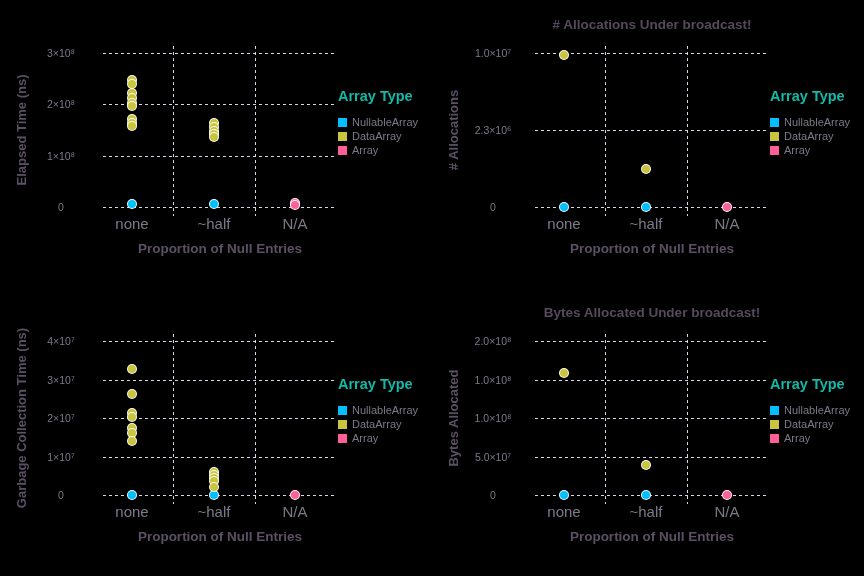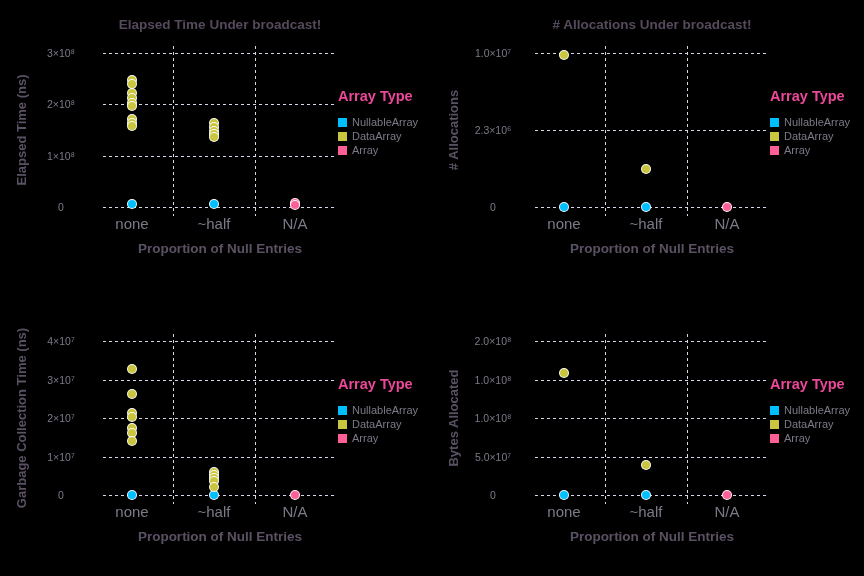--- a/index.html
+++ b/index.html
@@ -41,31 +41,30 @@
   .xtick{
     position:absolute;top:217px;width:60px;height:13px;line-height:13px;
     text-align:center;font-size:15px;color:#7e7988;white-space:nowrap;
   }
   .pt{
     position:absolute;width:8px;height:8px;border-radius:50%;
     border:1.5px solid rgba(255,255,255,0.95);
     transform:translate(-50%,-50%);
   }
   .legend{position:absolute;left:338px;top:88px;}
-  .legend-title{font-size:14.5px;font-weight:bold;color:#ec4899;margin-bottom:11px;white-space:nowrap;}
+  .legend-title{font-size:14.5px;font-weight:bold;color:#14b8a6;margin-bottom:11px;white-space:nowrap;}
   .legend-item{height:14px;line-height:14px;white-space:nowrap;font-size:11px;color:#7e7988;}
   .swatch{display:inline-block;width:9px;height:9px;margin-right:5px;vertical-align:-1px;}
 </style>
 </head>
 <body>
 
 <div class="canvas">
 
   <div class="panel tl">
-    <div class="chart-title">Elapsed Time Under broadcast!</div>
     <div class="ylabel">Elapsed Time (ns)</div>
     <div class="plot">
         <div class="gridline-v" style="left: 173px;"></div>
         <div class="gridline-v" style="left: 255px;"></div>
         <div class="gridline-h" style="top: 207px;"></div>
         <div class="ytick" style="top: 200px;">0</div>
         <div class="gridline-h" style="top: 155.667px;"></div>
         <div class="ytick" style="top: 148.667px;">1×10⁸</div>
         <div class="gridline-h" style="top: 104.333px;"></div>
         <div class="ytick" style="top: 97.3333px;">2×10⁸</div>
@@ -169,20 +168,21 @@
     <div class="xlabel">Proportion of Null Entries</div>
     <div class="legend">
       <div class="legend-title">Array Type</div>
       <div class="legend-item"><span class="swatch" style="background: rgb(0, 191, 255);"></span><span>NullableArray</span></div>
       <div class="legend-item"><span class="swatch" style="background: rgb(201, 197, 62);"></span><span>DataArray</span></div>
       <div class="legend-item"><span class="swatch" style="background: rgb(255, 95, 152);"></span><span>Array</span></div>
     </div>
   </div>
 
   <div class="panel br">
+    <div class="chart-title">Bytes Allocated Under broadcast!</div>
     <div class="ylabel">Bytes Allocated</div>
     <div class="plot">
         <div class="gridline-v" style="left: 173px;"></div>
         <div class="gridline-v" style="left: 255px;"></div>
         <div class="gridline-h" style="top: 207px;"></div>
         <div class="ytick" style="top: 200px;">0</div>
         <div class="gridline-h" style="top: 168.5px;"></div>
         <div class="ytick" style="top: 161.5px;">5.0×10⁷</div>
         <div class="gridline-h" style="top: 130px;"></div>
         <div class="ytick" style="top: 123px;">1.0×10⁸</div>

